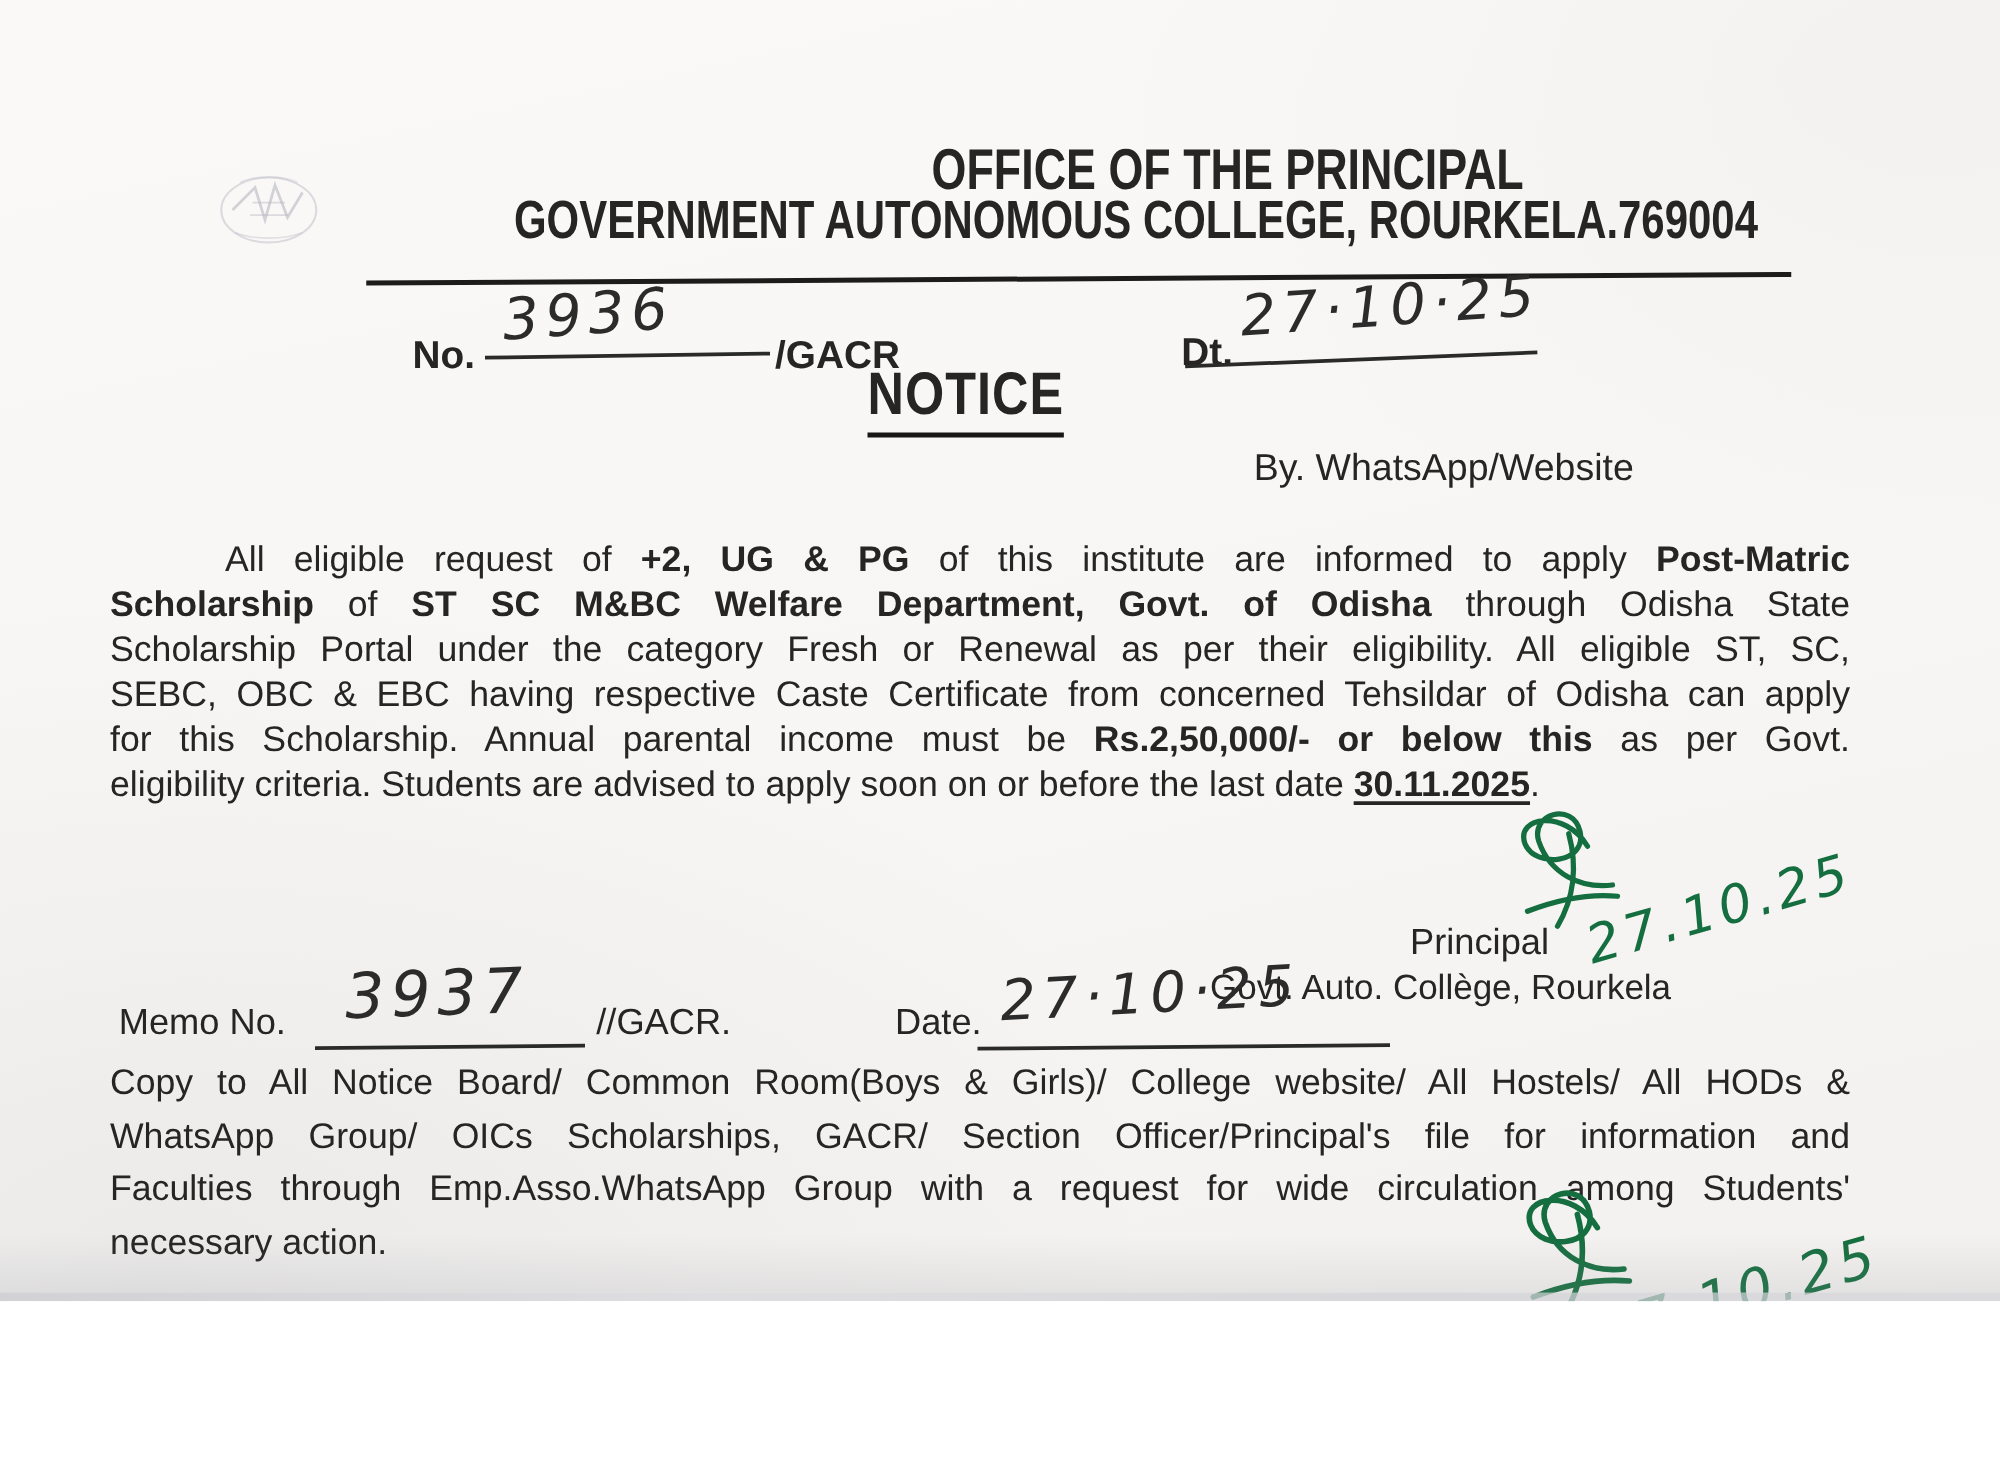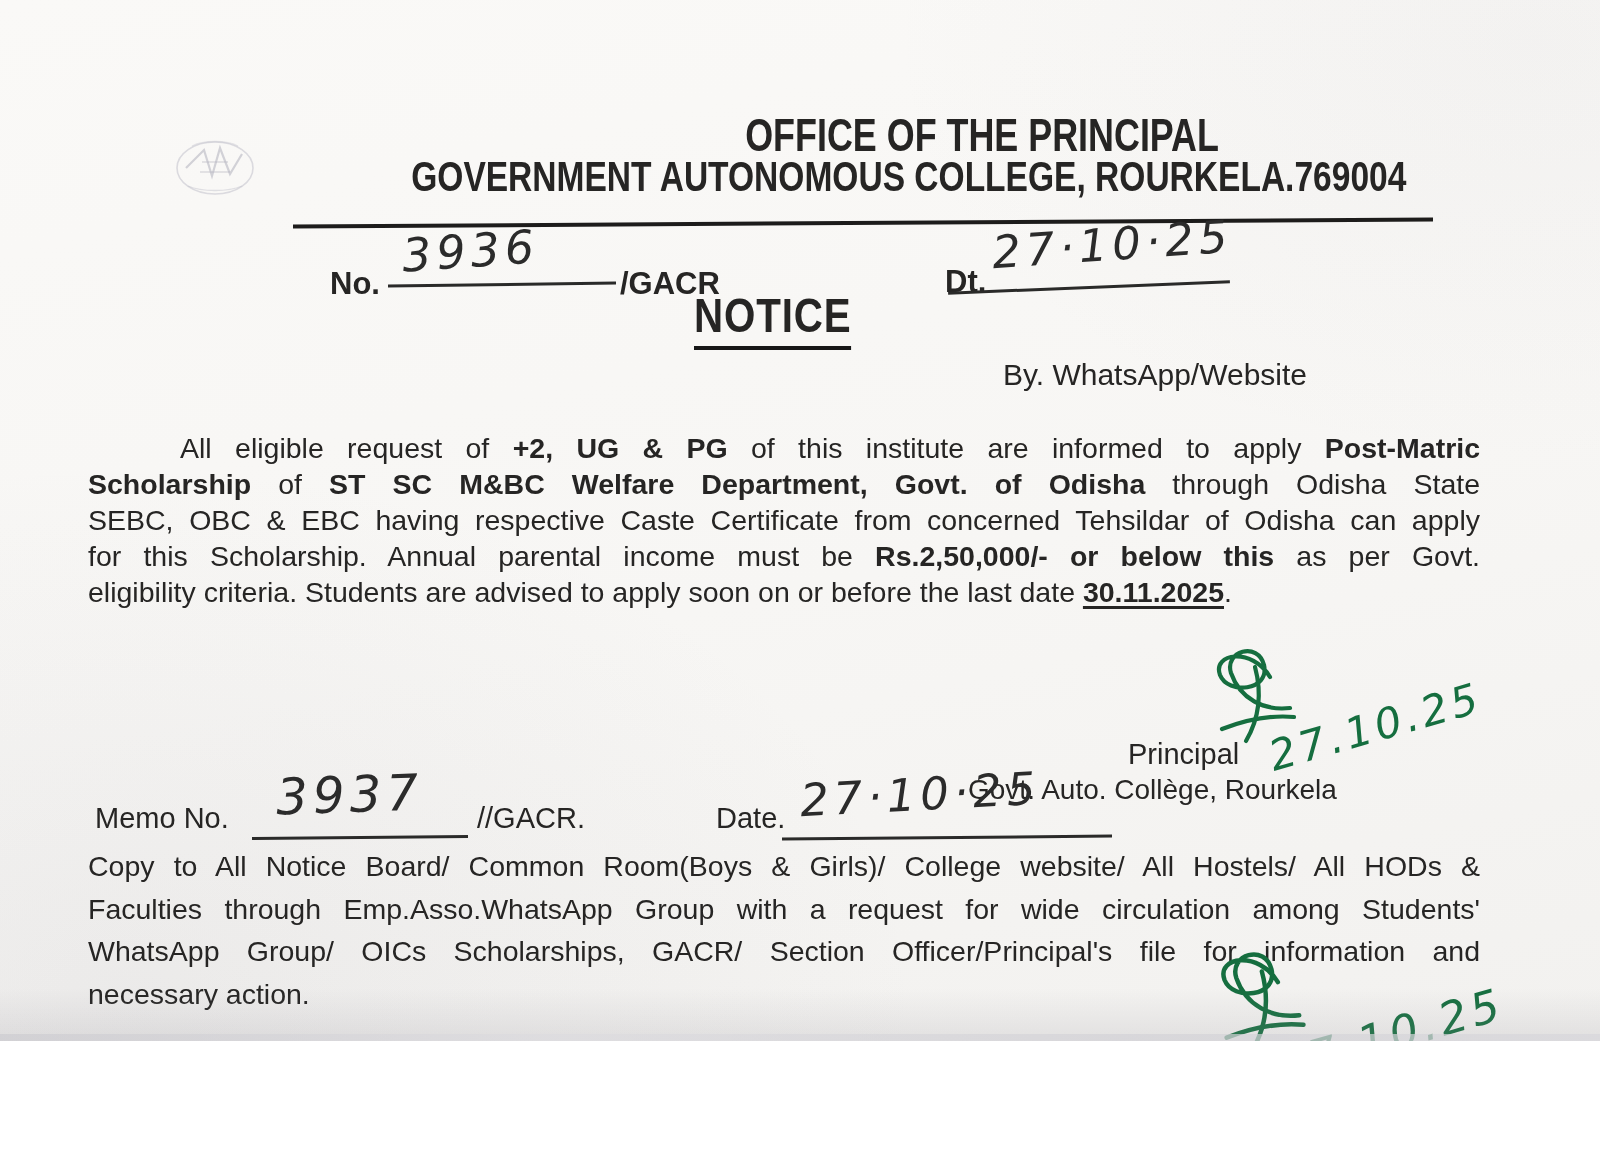--- a/index.html
+++ b/index.html
@@ -94,20 +94,21 @@
   <div class="abs print lbl" style="left:945px;top:244px;">Dt.</div>
   <div class="abs hw" style="left:992px;top:218px;font-size:45px;transform:rotate(-4deg);">27·10·25</div>
   <div class="abs fill-line" style="left:948px;top:286px;width:282px;transform:rotate(-2.3deg);"></div>
 
   <div class="abs print notice-title" style="left:694px;top:288px;">NOTICE</div>
   <div class="abs print via" style="left:900px;top:358px;width:407px;">By. WhatsApp/Website</div>
 
   <div class="abs print para" style="top:430px;">
     <div class="line first"><span>All eligible request of </span><span class="b">+2, UG &amp; PG</span><span> of this institute are informed to apply </span><span class="b">Post-Matric</span></div>
     <div class="line"><span class="b">Scholarship</span><span> of </span><span class="b">ST SC M&amp;BC Welfare Department, Govt. of Odisha</span><span> through Odisha State</span></div>
+    <div class="line"><span>Scholarship Portal under the category Fresh or Renewal as per their eligibility. All eligible ST, SC,</span></div>
     <div class="line"><span>SEBC, OBC &amp; EBC having respective Caste Certificate from concerned Tehsildar of Odisha can apply</span></div>
     <div class="line"><span>for this Scholarship. Annual parental income must be </span><span class="b">Rs.2,50,000/- or below this</span><span> as per Govt.</span></div>
     <div class="line last"><span>eligibility criteria. Students are advised to apply soon on or before the last date </span><span class="b u">30.11.2025</span><span>.</span></div>
   </div>
 
   <div class="abs" style="left:1152px;top:645px;">
     <svg width="330" height="150" viewBox="0 0 330 150">
       <g stroke="#156e3f" stroke-width="4.2" fill="none" stroke-linecap="round">
         <path d="M118 32 C100 2 60 8 68 30 C76 50 118 46 112 20 C106 -4 72 6 79 28 C88 54 112 66 138 63"></path>
         <path d="M103 22 C110 48 108 72 94 96"></path>
@@ -122,22 +123,22 @@
   <div class="abs print memo-lbl" style="left:95px;top:802px;">Memo No.</div>
   <div class="abs hw" style="left:276px;top:766px;font-size:50px;transform:rotate(-2deg);">3937</div>
   <div class="abs fill-line" style="left:252px;top:836px;width:216px;transform:rotate(-0.5deg);"></div>
   <div class="abs print memo-lbl" style="left:477px;top:802px;">//GACR.</div>
   <div class="abs print memo-lbl" style="left:716px;top:802px;">Date.</div>
   <div class="abs hw" style="left:800px;top:768px;font-size:45px;transform:rotate(-3deg);">27·10·25</div>
   <div class="abs fill-line" style="left:782px;top:836px;width:330px;transform:rotate(-0.5deg);"></div>
 
   <div class="abs print copy" style="top:845px;">
     <div class="line">Copy to All Notice Board/  Common Room(Boys &amp; Girls)/ College website/ All  Hostels/ All HODs &amp;</div>
+    <div class="line">WhatsApp Group/ OICs Scholarships, GACR/ Section Officer/Principal's file for information and</div>
     <div class="line">Faculties through Emp.Asso.WhatsApp Group with a request  for wide circulation  among Students'</div>
-    <div class="line">WhatsApp Group/ OICs Scholarships, GACR/ Section Officer/Principal's file for information and</div>
     <div class="line last">necessary action.</div>
   </div>
 
   <div class="abs" style="left:1148px;top:948px;">
     <svg width="360" height="160" viewBox="0 0 330 150">
       <g stroke="#156e3f" stroke-width="4.2" fill="none" stroke-linecap="round">
         <path d="M118 32 C100 2 60 8 68 30 C76 50 118 46 112 20 C106 -4 72 6 79 28 C88 54 112 66 138 63"></path>
         <path d="M103 22 C110 48 108 72 94 96"></path>
         <path d="M70 84 C96 74 120 70 142 72"></path>
       </g>

